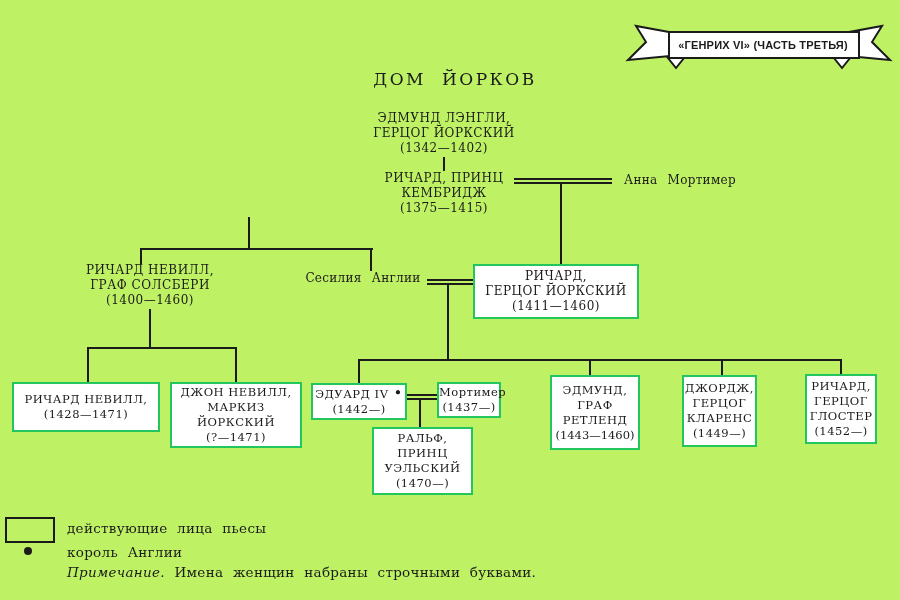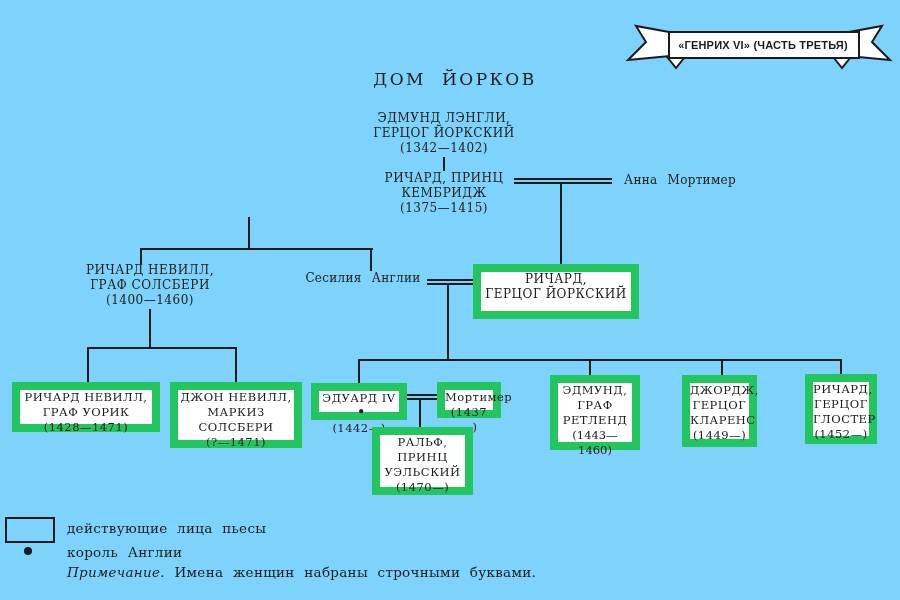--- a/index.html
+++ b/index.html
@@ -1,24 +1,24 @@
 <!DOCTYPE html>
 <html><head>
 <meta charset="utf-8">
 <style>
   html,body { margin:0; padding:0; background:#ffffff; }
   #stage {
-    position:relative; width:900px; height:600px; background:#7dd3fc;
+    position:relative; width:900px; height:600px; background:#bef264;
     font-family:"DejaVu Serif","Liberation Serif",serif; color:#1b1b1b; overflow:hidden;
   }
   .ln { position:absolute; background:#1b1b1b; }
   .p  { position:absolute; text-align:center; font-size:12px; line-height:15px; letter-spacing:0.5px; }
   .pbox {
-    border:8px solid #22c55e; box-sizing:border-box; display:flex; flex-direction:column;
-    justify-content:flex-start; font-size:11.5px; line-height:15px; background:#ffffff;
+    border:2px solid #22c55e; box-sizing:border-box; display:flex; flex-direction:column;
+    justify-content:center; font-size:11.5px; line-height:15px; background:#ffffff;
   }
   .big { font-size:12px; }
   .single { position:absolute; font-size:12px; letter-spacing:0.3px; word-spacing:6px; white-space:nowrap; }
   .title {
     position:absolute; left:325px; top:69px; width:260px; text-align:center;
     font-size:17px; letter-spacing:2.5px; word-spacing:8px;
   }
   .banner-text {
     position:absolute; left:668px; top:32px; width:190px; height:26px;
     display:flex; align-items:center; justify-content:center;
@@ -91,32 +91,32 @@
     <div>РИЧАРД НЕВИЛЛ,</div>
     <div>ГРАФ СОЛСБЕРИ</div>
     <div>(1400—1460)</div>
   </div>
 
   <div class="single" style="left:302px;top:271px;width:122px;text-align:center">Сесилия Англии</div>
 
   <div class="p pbox big" style="left:473px;top:264px;width:166px;height:55px">
     <div>РИЧАРД,</div>
     <div>ГЕРЦОГ ЙОРКСКИЙ</div>
+    <div>(1411—1460)</div>
   </div>
 
   <div class="p pbox" style="left:12px;top:382px;width:148px;height:50px">
     <div>РИЧАРД НЕВИЛЛ,</div>
-    <div>ГРАФ УОРИК</div>
     <div>(1428—1471)</div>
   </div>
 
   <div class="p pbox" style="left:170px;top:382px;width:132px;height:66px">
     <div>ДЖОН НЕВИЛЛ,</div>
     <div>МАРКИЗ</div>
-    <div>СОЛСБЕРИ</div>
+    <div>ЙОРКСКИЙ</div>
     <div>(?—1471)</div>
   </div>
 
   <div class="p pbox" style="left:311px;top:383px;width:96px;height:37px">
     <div><span>ЭДУАРД IV</span><span class="king">•</span></div>
     <div>(1442—)</div>
   </div>
 
   <div class="p pbox" style="left:437px;top:382px;width:64px;height:36px">
     <div>Мортимер</div>

